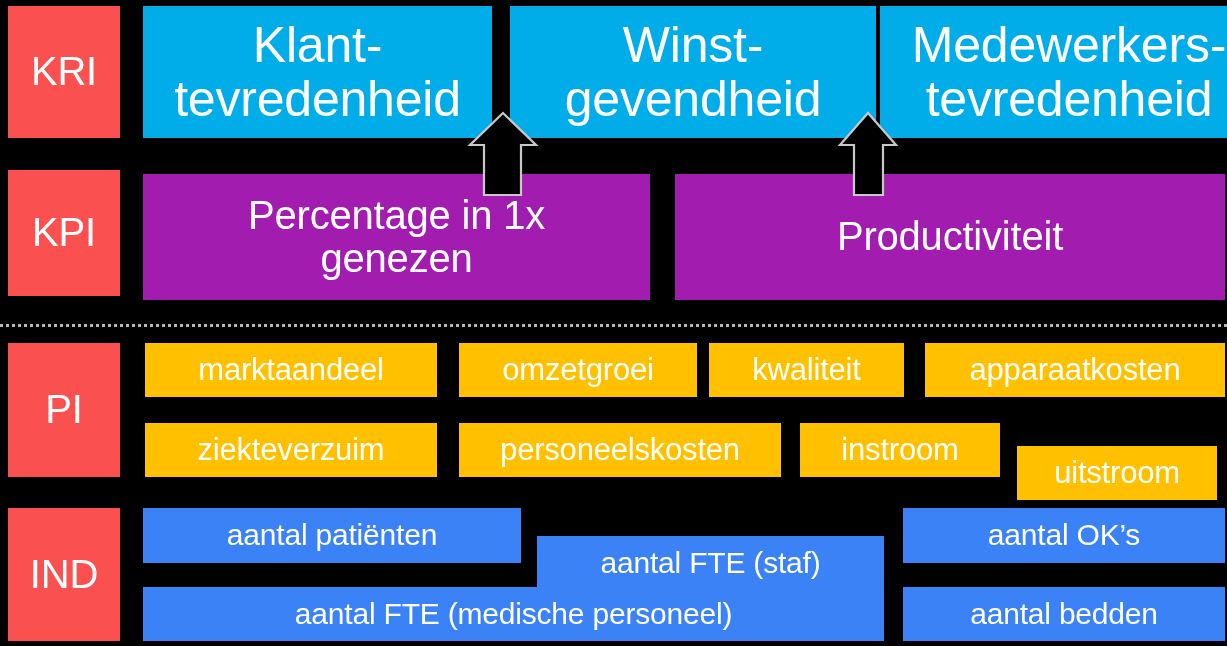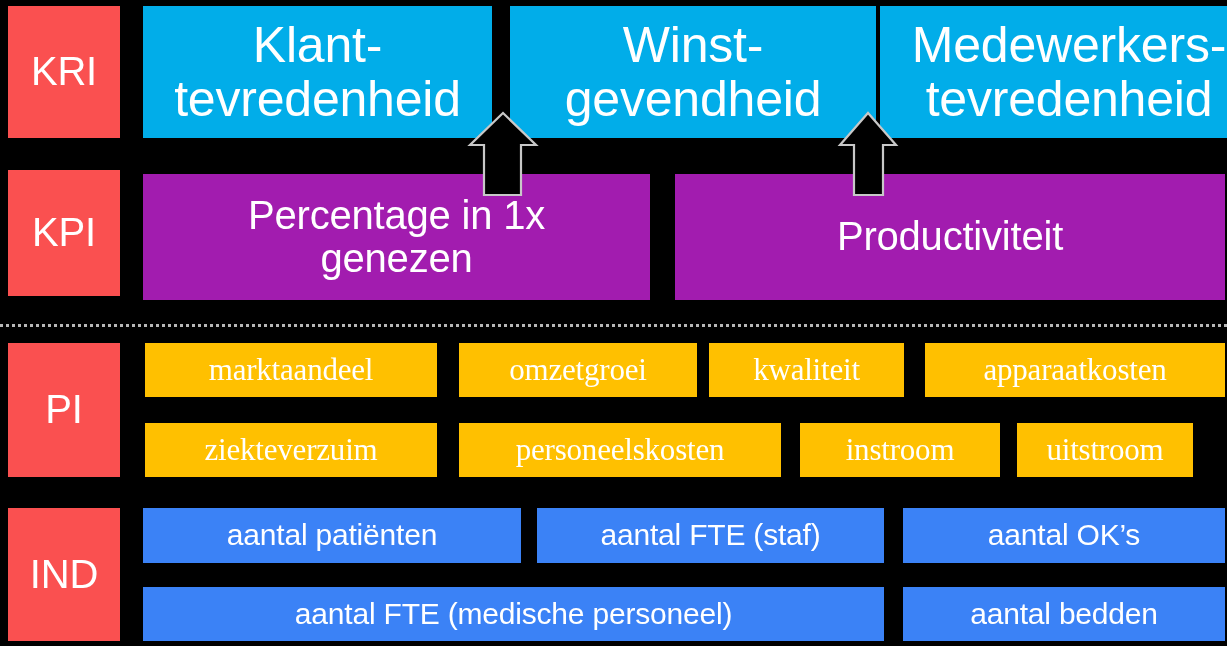--- a/index.html
+++ b/index.html
@@ -35,21 +35,20 @@
     background: #01ade9;
     font-size: 50px;
   }
   .kpi-box {
     background: #a21caf;
     font-size: 40px;
   }
   .pi-box {
     background: #ffc000;
     font-size: 31px;
-    font-family: Liberation Serif, serif;
   }
   .ind-box {
     background: #3b82f6;
     font-size: 30px;
   }
   .divider {
     position: absolute;
     left: 0;
     width: 1227px;
     height: 3px;
@@ -93,26 +92,26 @@
   <div class="box cat-label" style="left:8px; top:343px; width:112px; height:134px;">PI</div>
 
   <div class="box pi-box" style="left:145px; top:343px; width:292px; height:54px;">marktaandeel</div>
   <div class="box pi-box" style="left:459px; top:343px; width:238px; height:54px;">omzetgroei</div>
   <div class="box pi-box" style="left:709px; top:343px; width:195px; height:54px;">kwaliteit</div>
   <div class="box pi-box" style="left:925px; top:343px; width:300px; height:54px;">apparaatkosten</div>
 
   <div class="box pi-box" style="left:145px; top:423px; width:292px; height:54px;">ziekteverzuim</div>
   <div class="box pi-box" style="left:459px; top:423px; width:322px; height:54px;">personeelskosten</div>
   <div class="box pi-box" style="left:800px; top:423px; width:200px; height:54px;">instroom</div>
-  <div class="box pi-box" style="left:1017px; top:423px; width:176px; height:54px;">uitstroom</div>
+  <div class="box pi-box" style="left:1017px; top:446px; width:200px; height:54px;">uitstroom</div>
 
   <div class="box cat-label" style="left:8px; top:508px; width:112px; height:133px;">IND</div>
 
   <div class="box ind-box" style="left:143px; top:508px; width:378px; height:55px;">aantal patiënten</div>
-  <div class="box ind-box" style="left:537px; top:508px; width:347px; height:55px;">aantal FTE (staf)</div>
+  <div class="box ind-box" style="left:537px; top:536px; width:347px; height:55px;">aantal FTE (staf)</div>
   <div class="box ind-box" style="left:903px; top:508px; width:322px; height:55px;">aantal OK’s</div>
 
   <div class="box ind-box" style="left:143px; top:587px; width:741px; height:54px;">aantal FTE (medische personeel)</div>
   <div class="box ind-box" style="left:903px; top:587px; width:322px; height:54px;">aantal bedden</div>
 
   <svg class="arrow-layer" viewBox="0 0 1227 646">
 
     <g>
       <path d="M 484 174 L 484 145 L 470 145 L 503 113 L 536 145 L 521 145 L 521 195 L 484 195 Z" fill="#000000" stroke="#c8c8c8" stroke-width="2.2" stroke-linejoin="miter"></path>
     </g>

